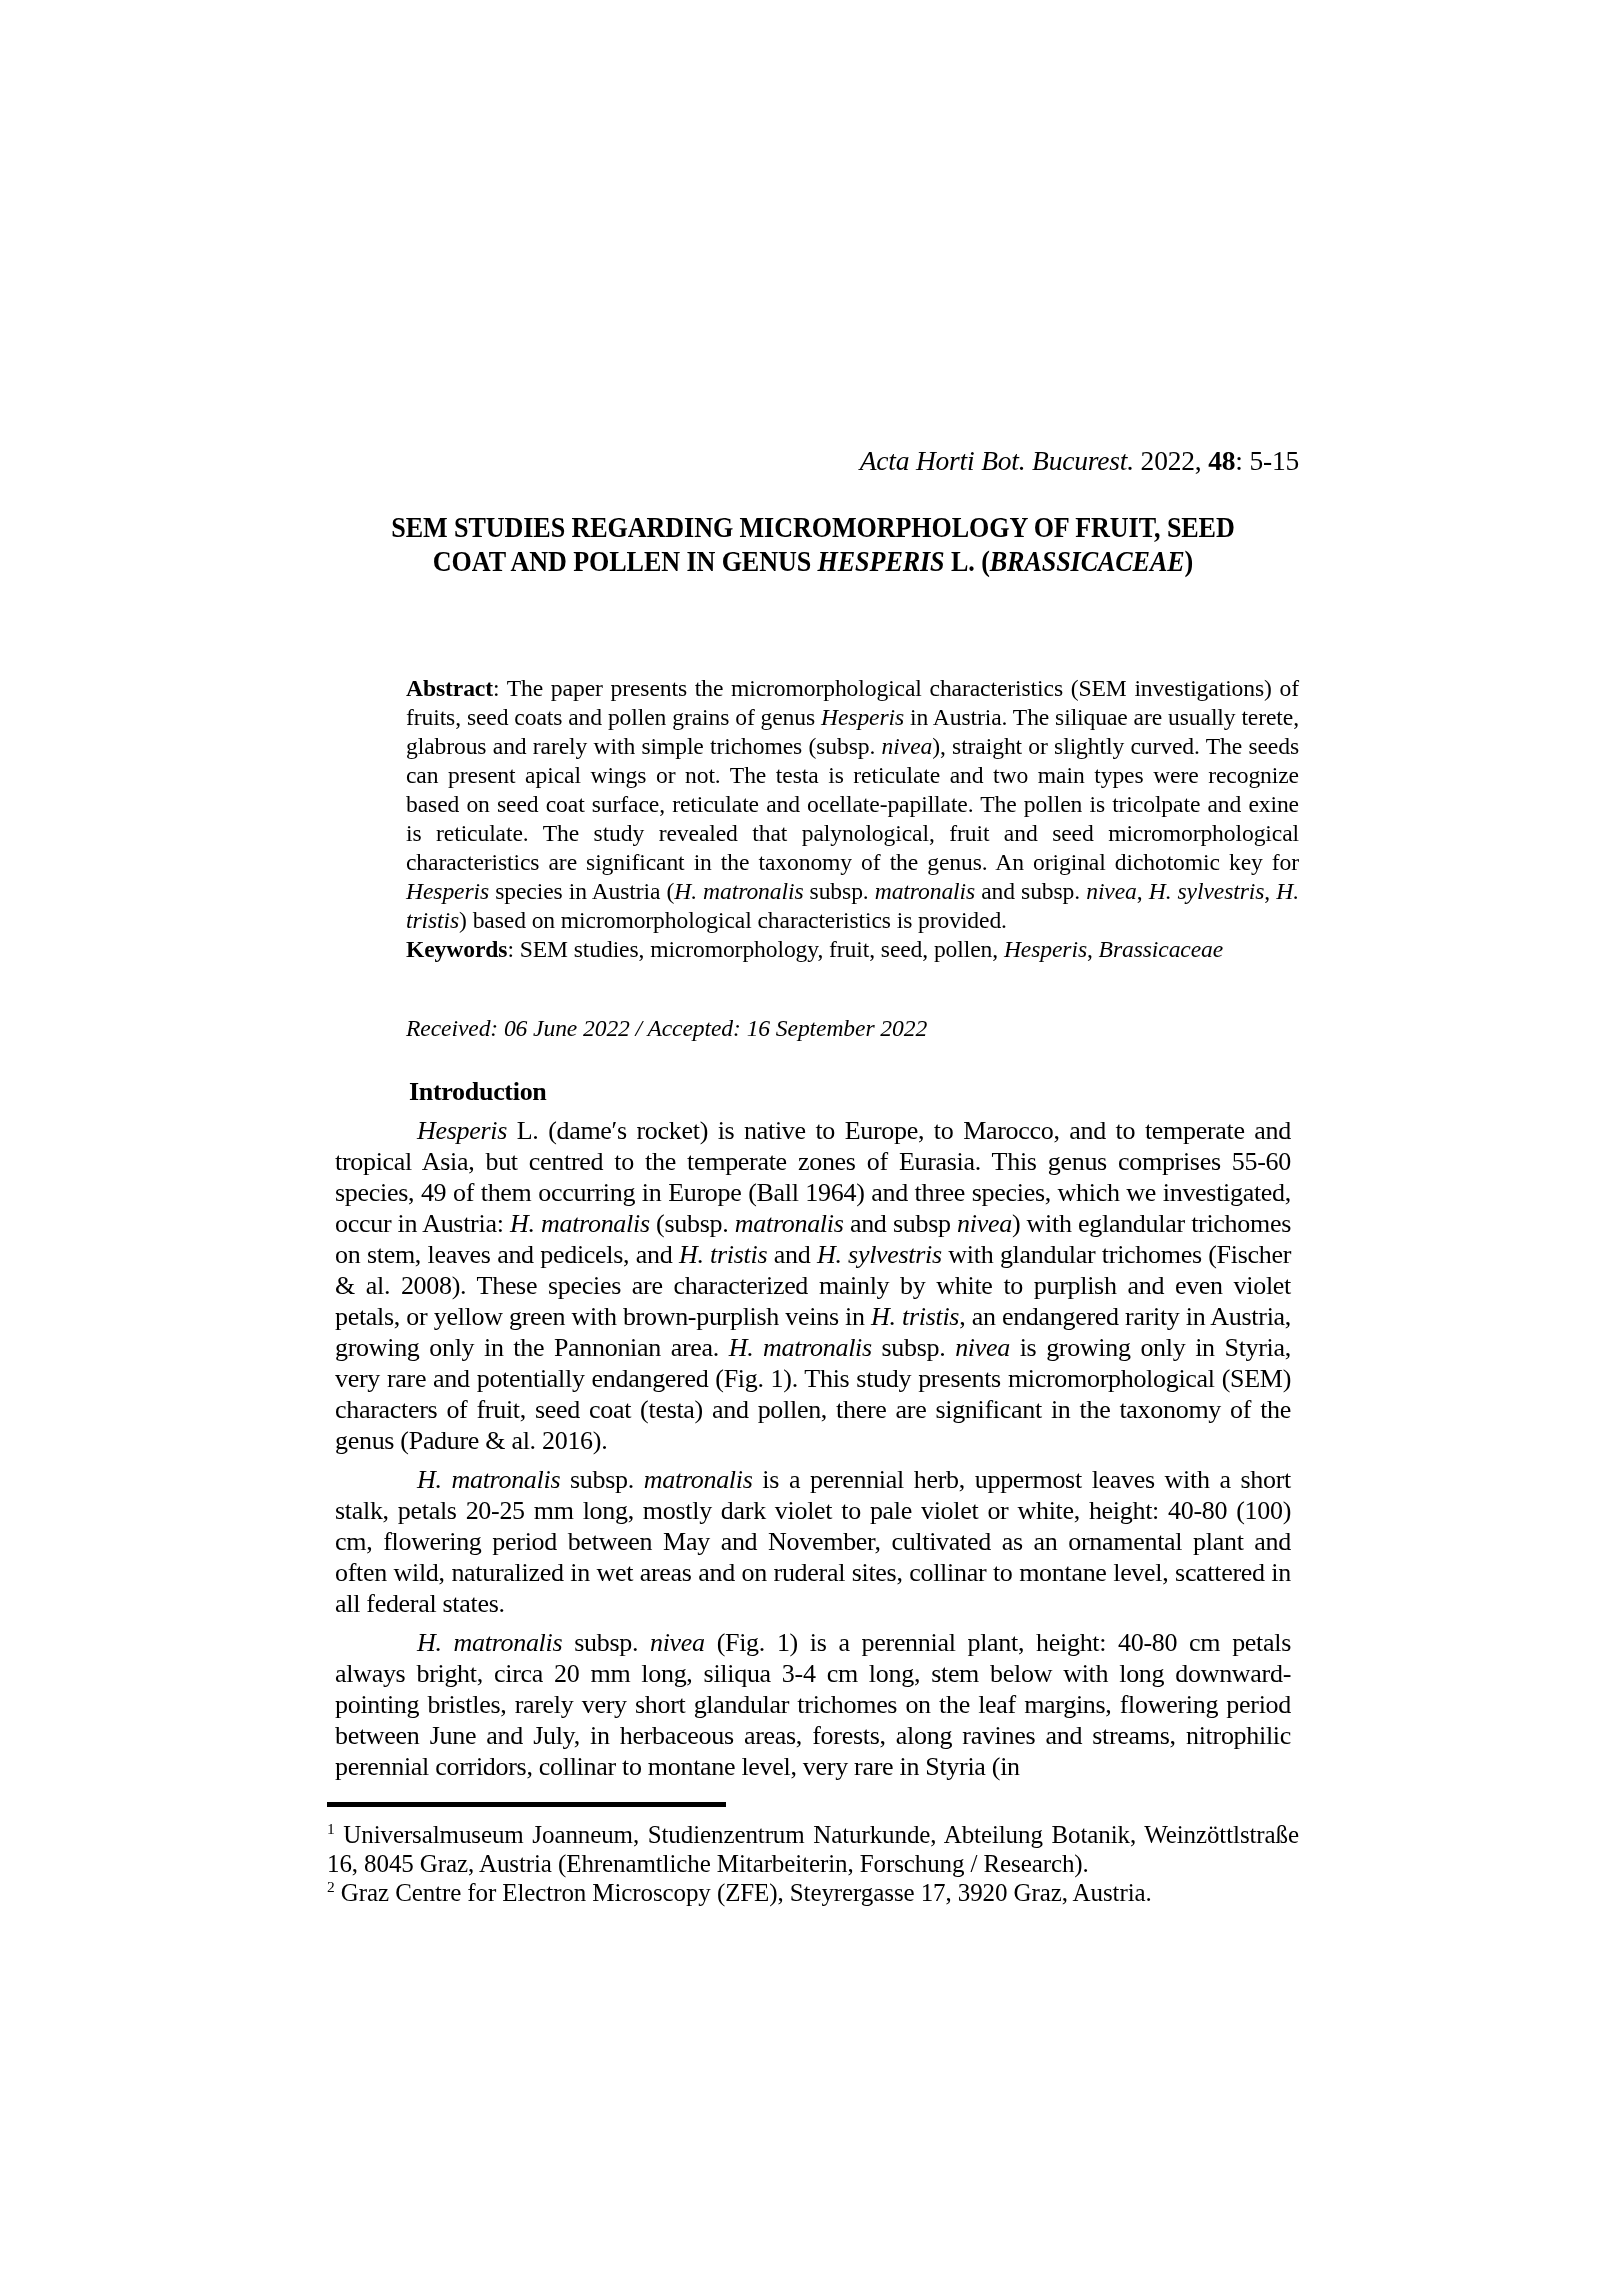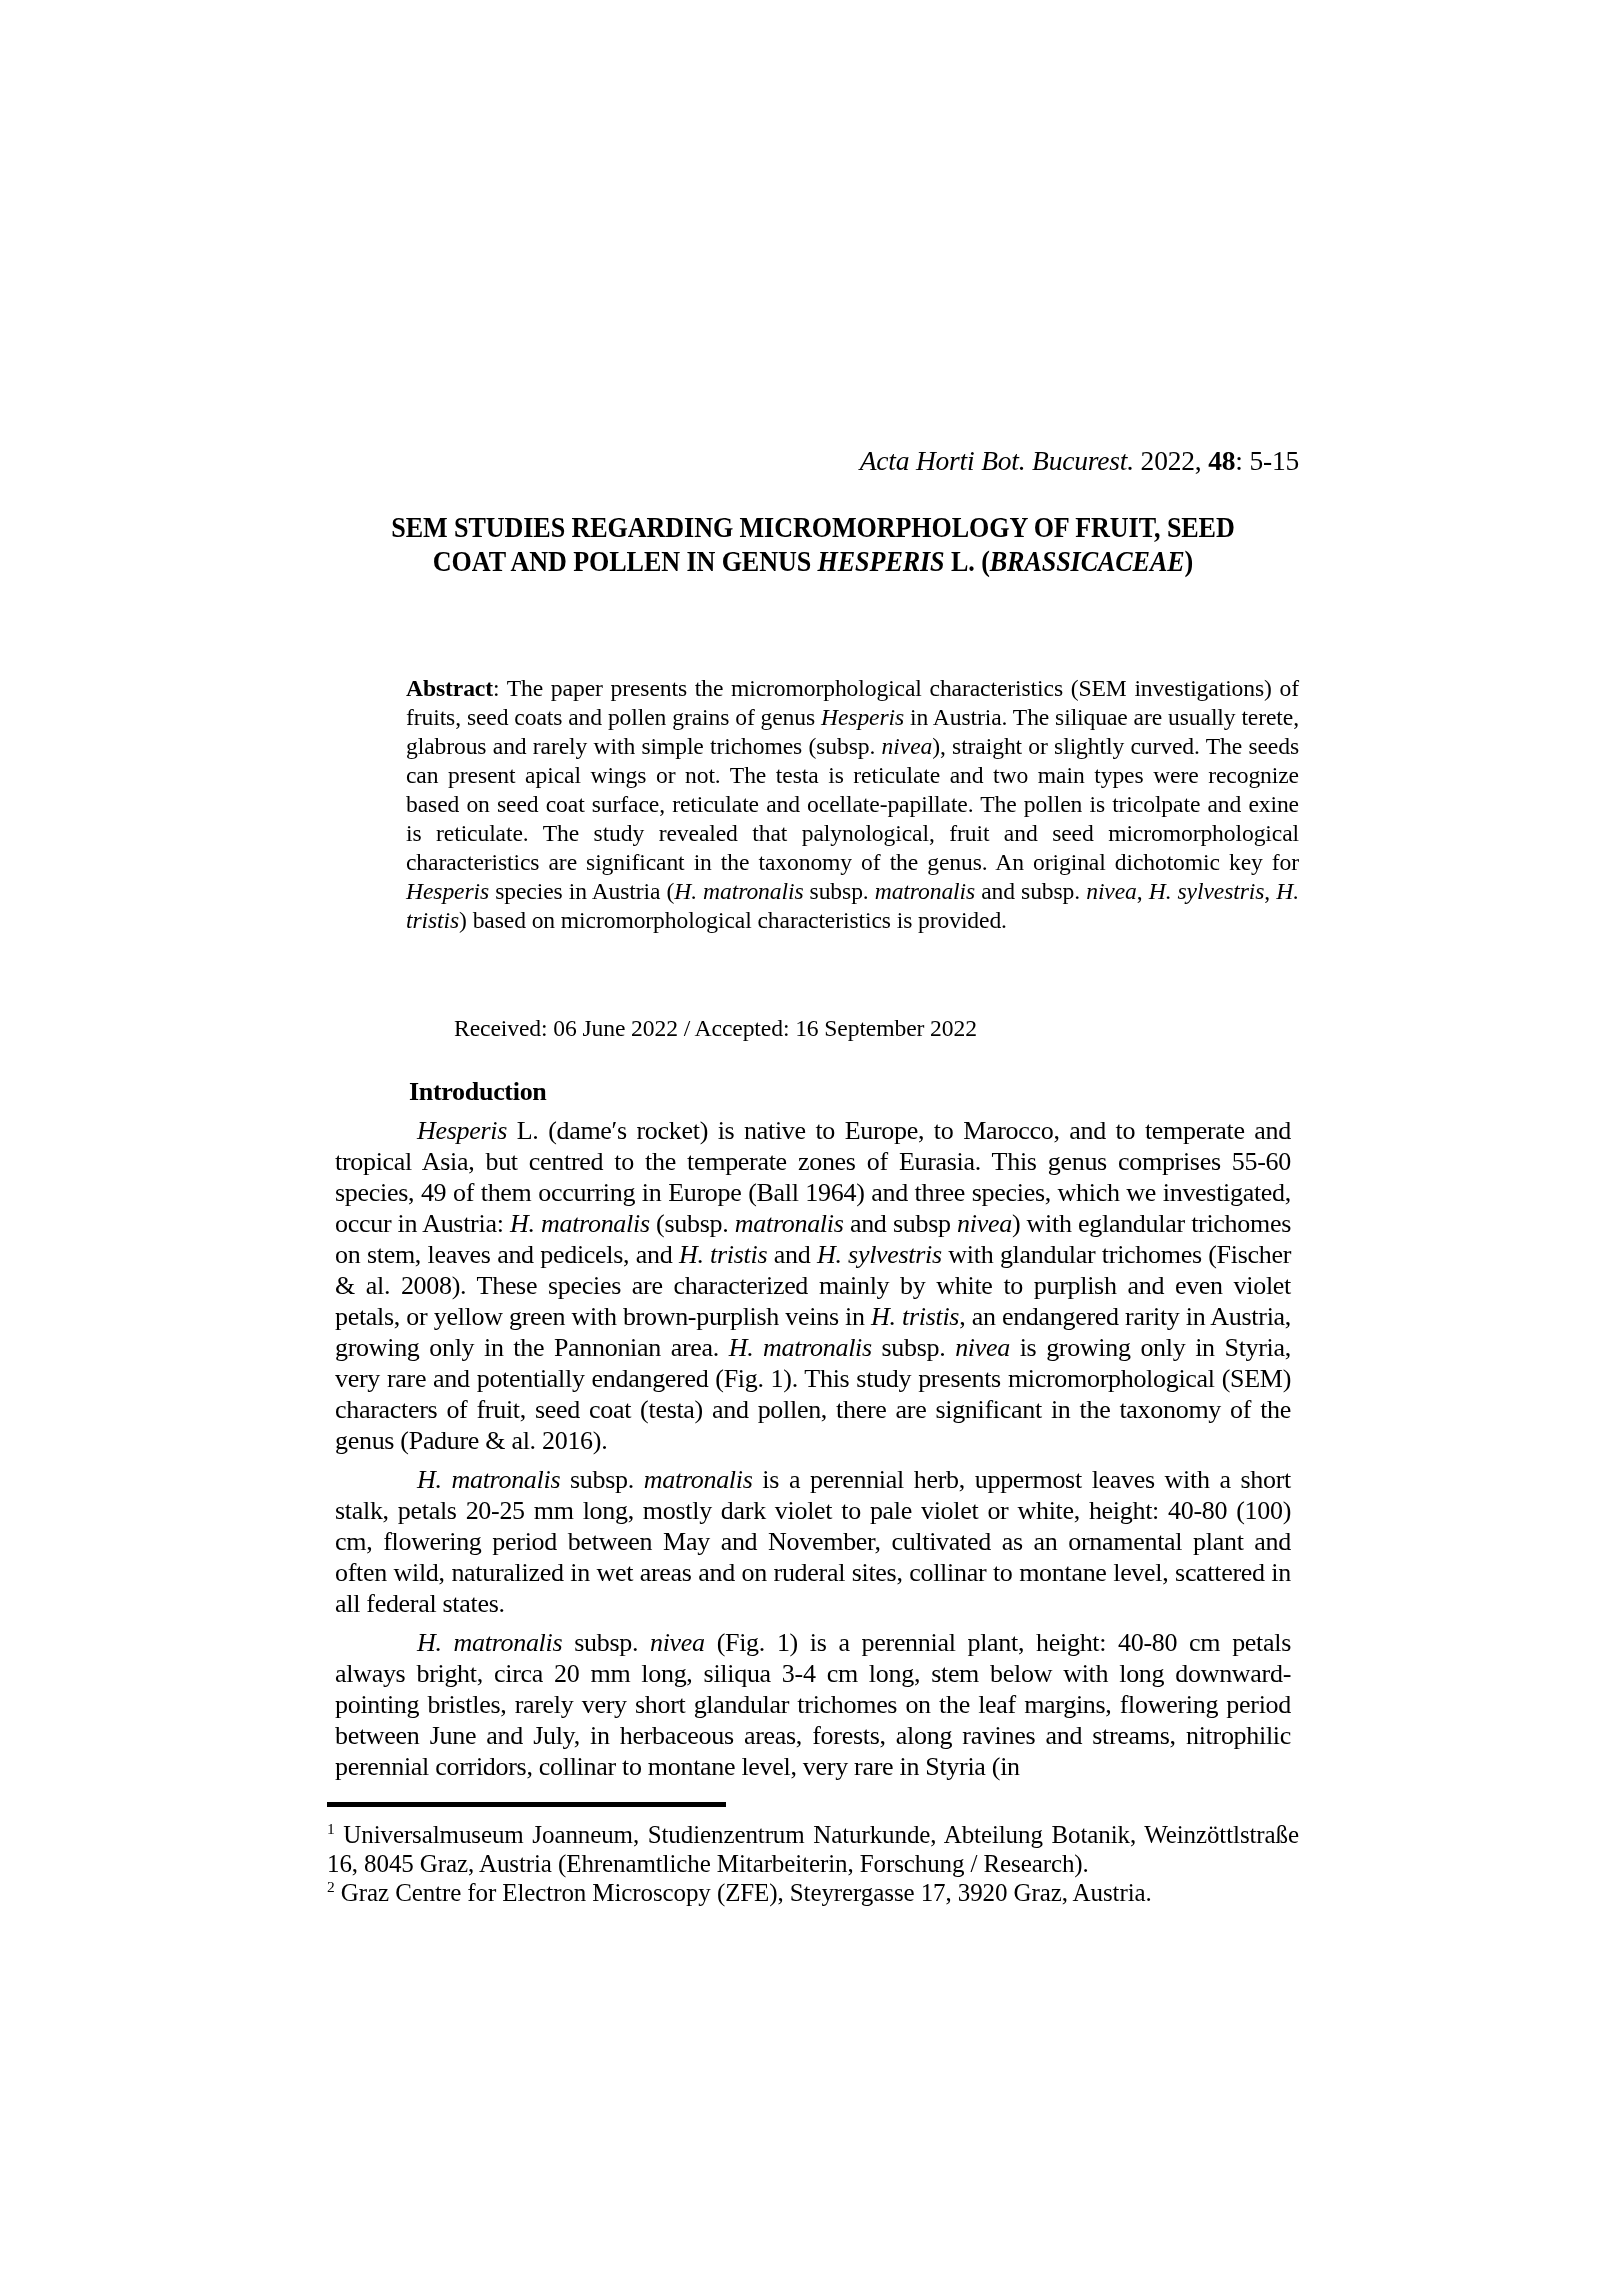--- a/index.html
+++ b/index.html
@@ -112,23 +112,24 @@
 
 <div class="page">
 
   <div class="block journal-header"><span style="font-style: italic;">Acta Horti Bot. Bucurest. </span><span>2022, </span><span style="font-weight: bold;">48</span><span>: 5-15</span></div>
 
   <h1 class="block paper-title" style="margin:0; font-size:29px;"><span style="font-weight: bold;">SEM STUDIES REGARDING MICROMORPHOLOGY OF FRUIT, SEED</span><br><span style="font-weight: bold;">COAT AND POLLEN IN GENUS </span><span style="font-style: italic; font-weight: bold;">HESPERIS</span><span style="font-weight: bold;"> L. (</span><span style="font-style: italic; font-weight: bold;">BRASSICACEAE</span><span style="font-weight: bold;">)</span></h1>
 
 
   <div class="block abstract-section">
     <p><span style="font-weight: bold;">Abstract</span><span>: The paper presents the micromorphological characteristics (SEM investigations) of fruits, seed coats and pollen grains of genus </span><span style="font-style: italic;">Hesperis</span><span> in Austria. The siliquae are usually terete, glabrous and rarely with simple trichomes (subsp. </span><span style="font-style: italic;">nivea</span><span>), straight or slightly curved. The seeds can present apical wings or not. The testa is reticulate and two main types were recognize based on seed coat surface, reticulate and ocellate-papillate. The pollen is tricolpate and exine is reticulate. The study revealed that palynological, fruit and seed micromorphological characteristics are significant in the taxonomy of the genus. An original dichotomic key for </span><span style="font-style: italic;">Hesperis</span><span> species in Austria (</span><span style="font-style: italic;">H. matronalis</span><span> subsp. </span><span style="font-style: italic;">matronalis</span><span> and subsp. </span><span style="font-style: italic;">nivea</span><span>, </span><span style="font-style: italic;">H. sylvestris</span><span>, </span><span style="font-style: italic;">H. tristis</span><span>) based on micromorphological characteristics is provided.</span></p>
+    <p><span style="font-weight: bold;">Keywords</span><span>: SEM studies, micromorphology, fruit, seed, pollen, </span><span style="font-style: italic;">Hesperis</span><span>, </span><span style="font-style: italic;">Brassicaceae</span></p>
   </div>
 
-  <div class="block received-line"><span style=" margin-left: 48px;">Received: 06 June 2022 / Accepted: 16 September 2022</span></div>
+  <div class="block received-line"><span style="font-style: italic;">Received: 06 June 2022 / Accepted: 16 September 2022</span></div>
 
   <div class="block intro-section">
     <h2 class="intro-heading"><span style="font-weight: bold; font-family: Liberation Serif, serif;">Introduction</span></h2>
     <p class="body-par"><span style="font-style: italic;">Hesperis</span><span> L. (dame′s rocket) is native to Europe, to Marocco, and to temperate and tropical Asia, but centred to the temperate zones of Eurasia. This genus comprises 55-60 species, 49 of them occurring in Europe (Ball 1964) and three species, which we investigated, occur in Austria: </span><span style="font-style: italic;">H. matronalis</span><span> (subsp. </span><span style="font-style: italic;">matronalis</span><span> and subsp </span><span style="font-style: italic;">nivea</span><span>) with eglandular trichomes on stem, leaves and pedicels, and </span><span style="font-style: italic;">H. tristis</span><span> and </span><span style="font-style: italic;">H. sylvestris</span><span> with glandular trichomes (Fischer &amp; al. 2008). These species are characterized mainly by white to purplish and even violet petals, or yellow green with brown-purplish veins in </span><span style="font-style: italic;">H. tristis</span><span>, an endangered rarity in Austria, growing only in the Pannonian area. </span><span style="font-style: italic;">H. matronalis</span><span> subsp. </span><span style="font-style: italic;">nivea</span><span> is growing only in Styria, very rare and potentially endangered (Fig. 1). This study presents micromorphological (SEM) characters of fruit, seed coat (testa) and pollen, there are significant in the taxonomy of the genus (Padure &amp; al. 2016).</span></p>
     <p class="body-par"><span style="font-style: italic;">H. matronalis</span><span> subsp. </span><span style="font-style: italic;">matronalis</span><span> is a perennial herb, uppermost leaves with a short stalk, petals 20-25 mm long, mostly dark violet to pale violet or white, height: 40-80 (100) cm, flowering period between May and November, cultivated as an ornamental plant and often wild, naturalized in wet areas and on ruderal sites, collinar to montane level, scattered in all federal states.</span></p>
     <p class="body-par"><span style="font-style: italic;">H. matronalis</span><span> subsp. </span><span style="font-style: italic;">nivea</span><span> (Fig. 1) is a perennial plant, height: 40-80 cm petals always bright, circa 20 mm long, siliqua 3-4 cm long, stem below with long downward-pointing bristles, rarely very short glandular trichomes on the leaf margins, flowering period between June and July, in herbaceous areas, forests, along ravines and streams, nitrophilic perennial corridors, collinar to montane level, very rare in Styria (in</span></p>
   </div>
 
   <div class="block footnote-separator"></div>
 

